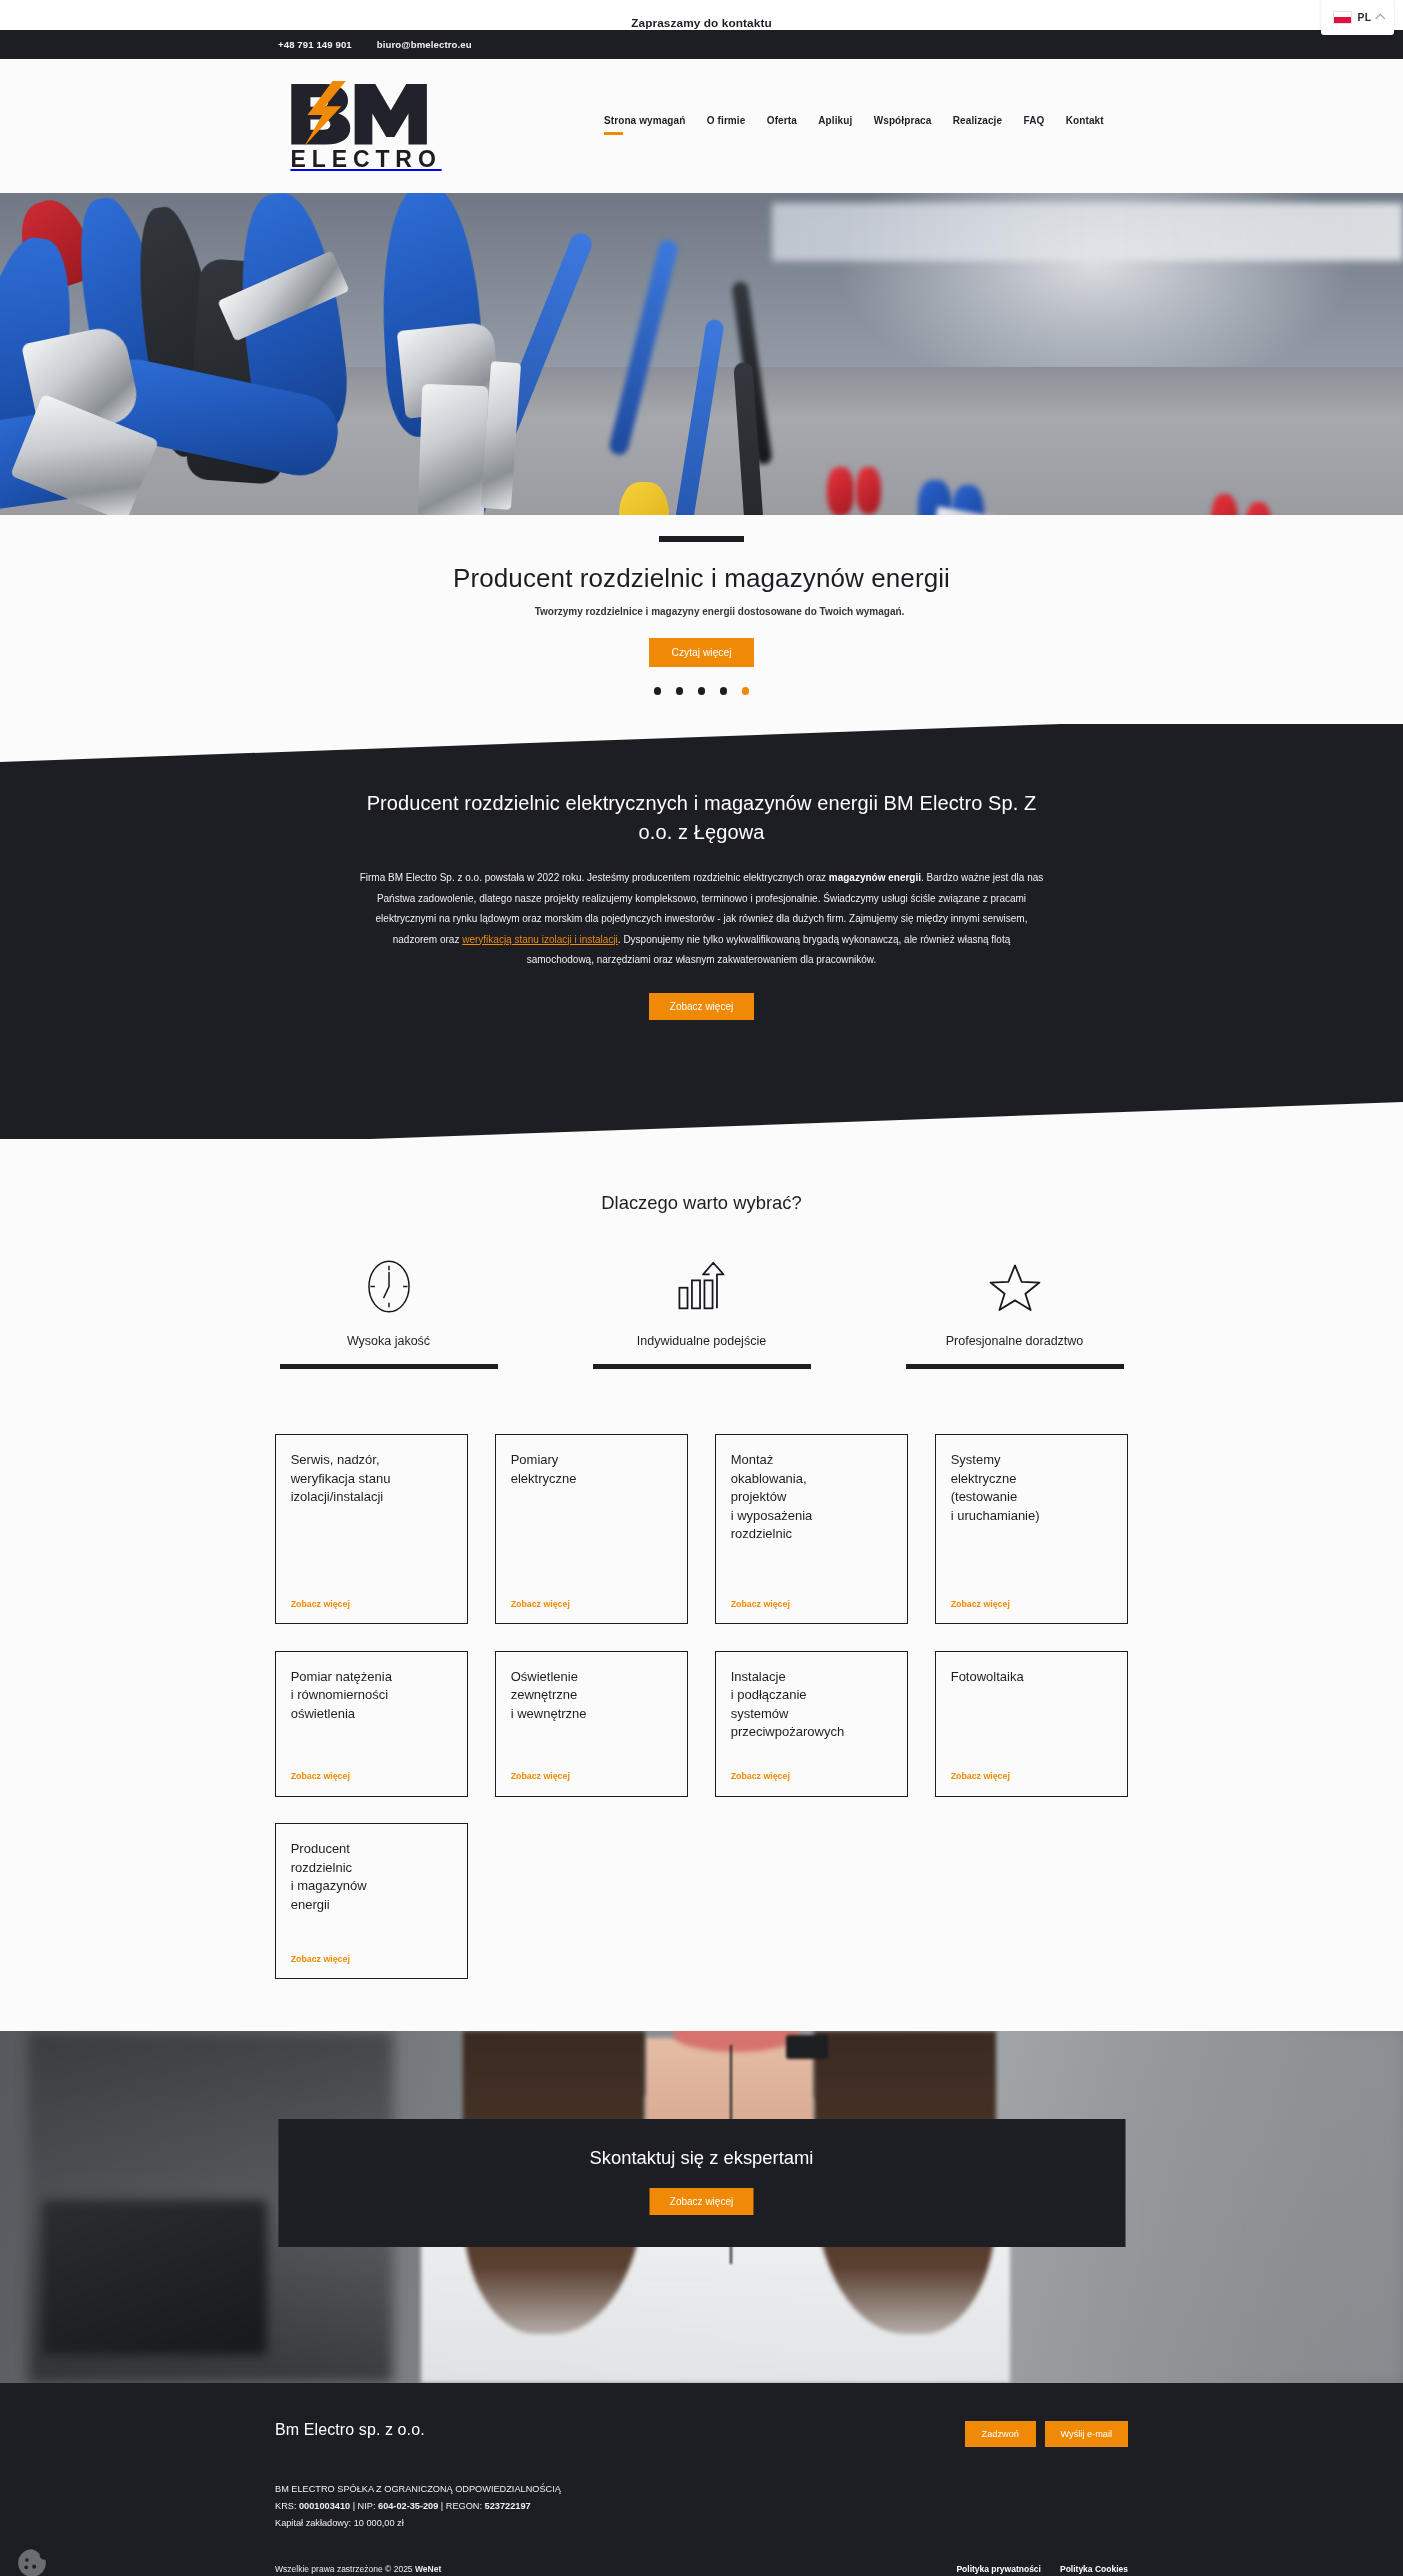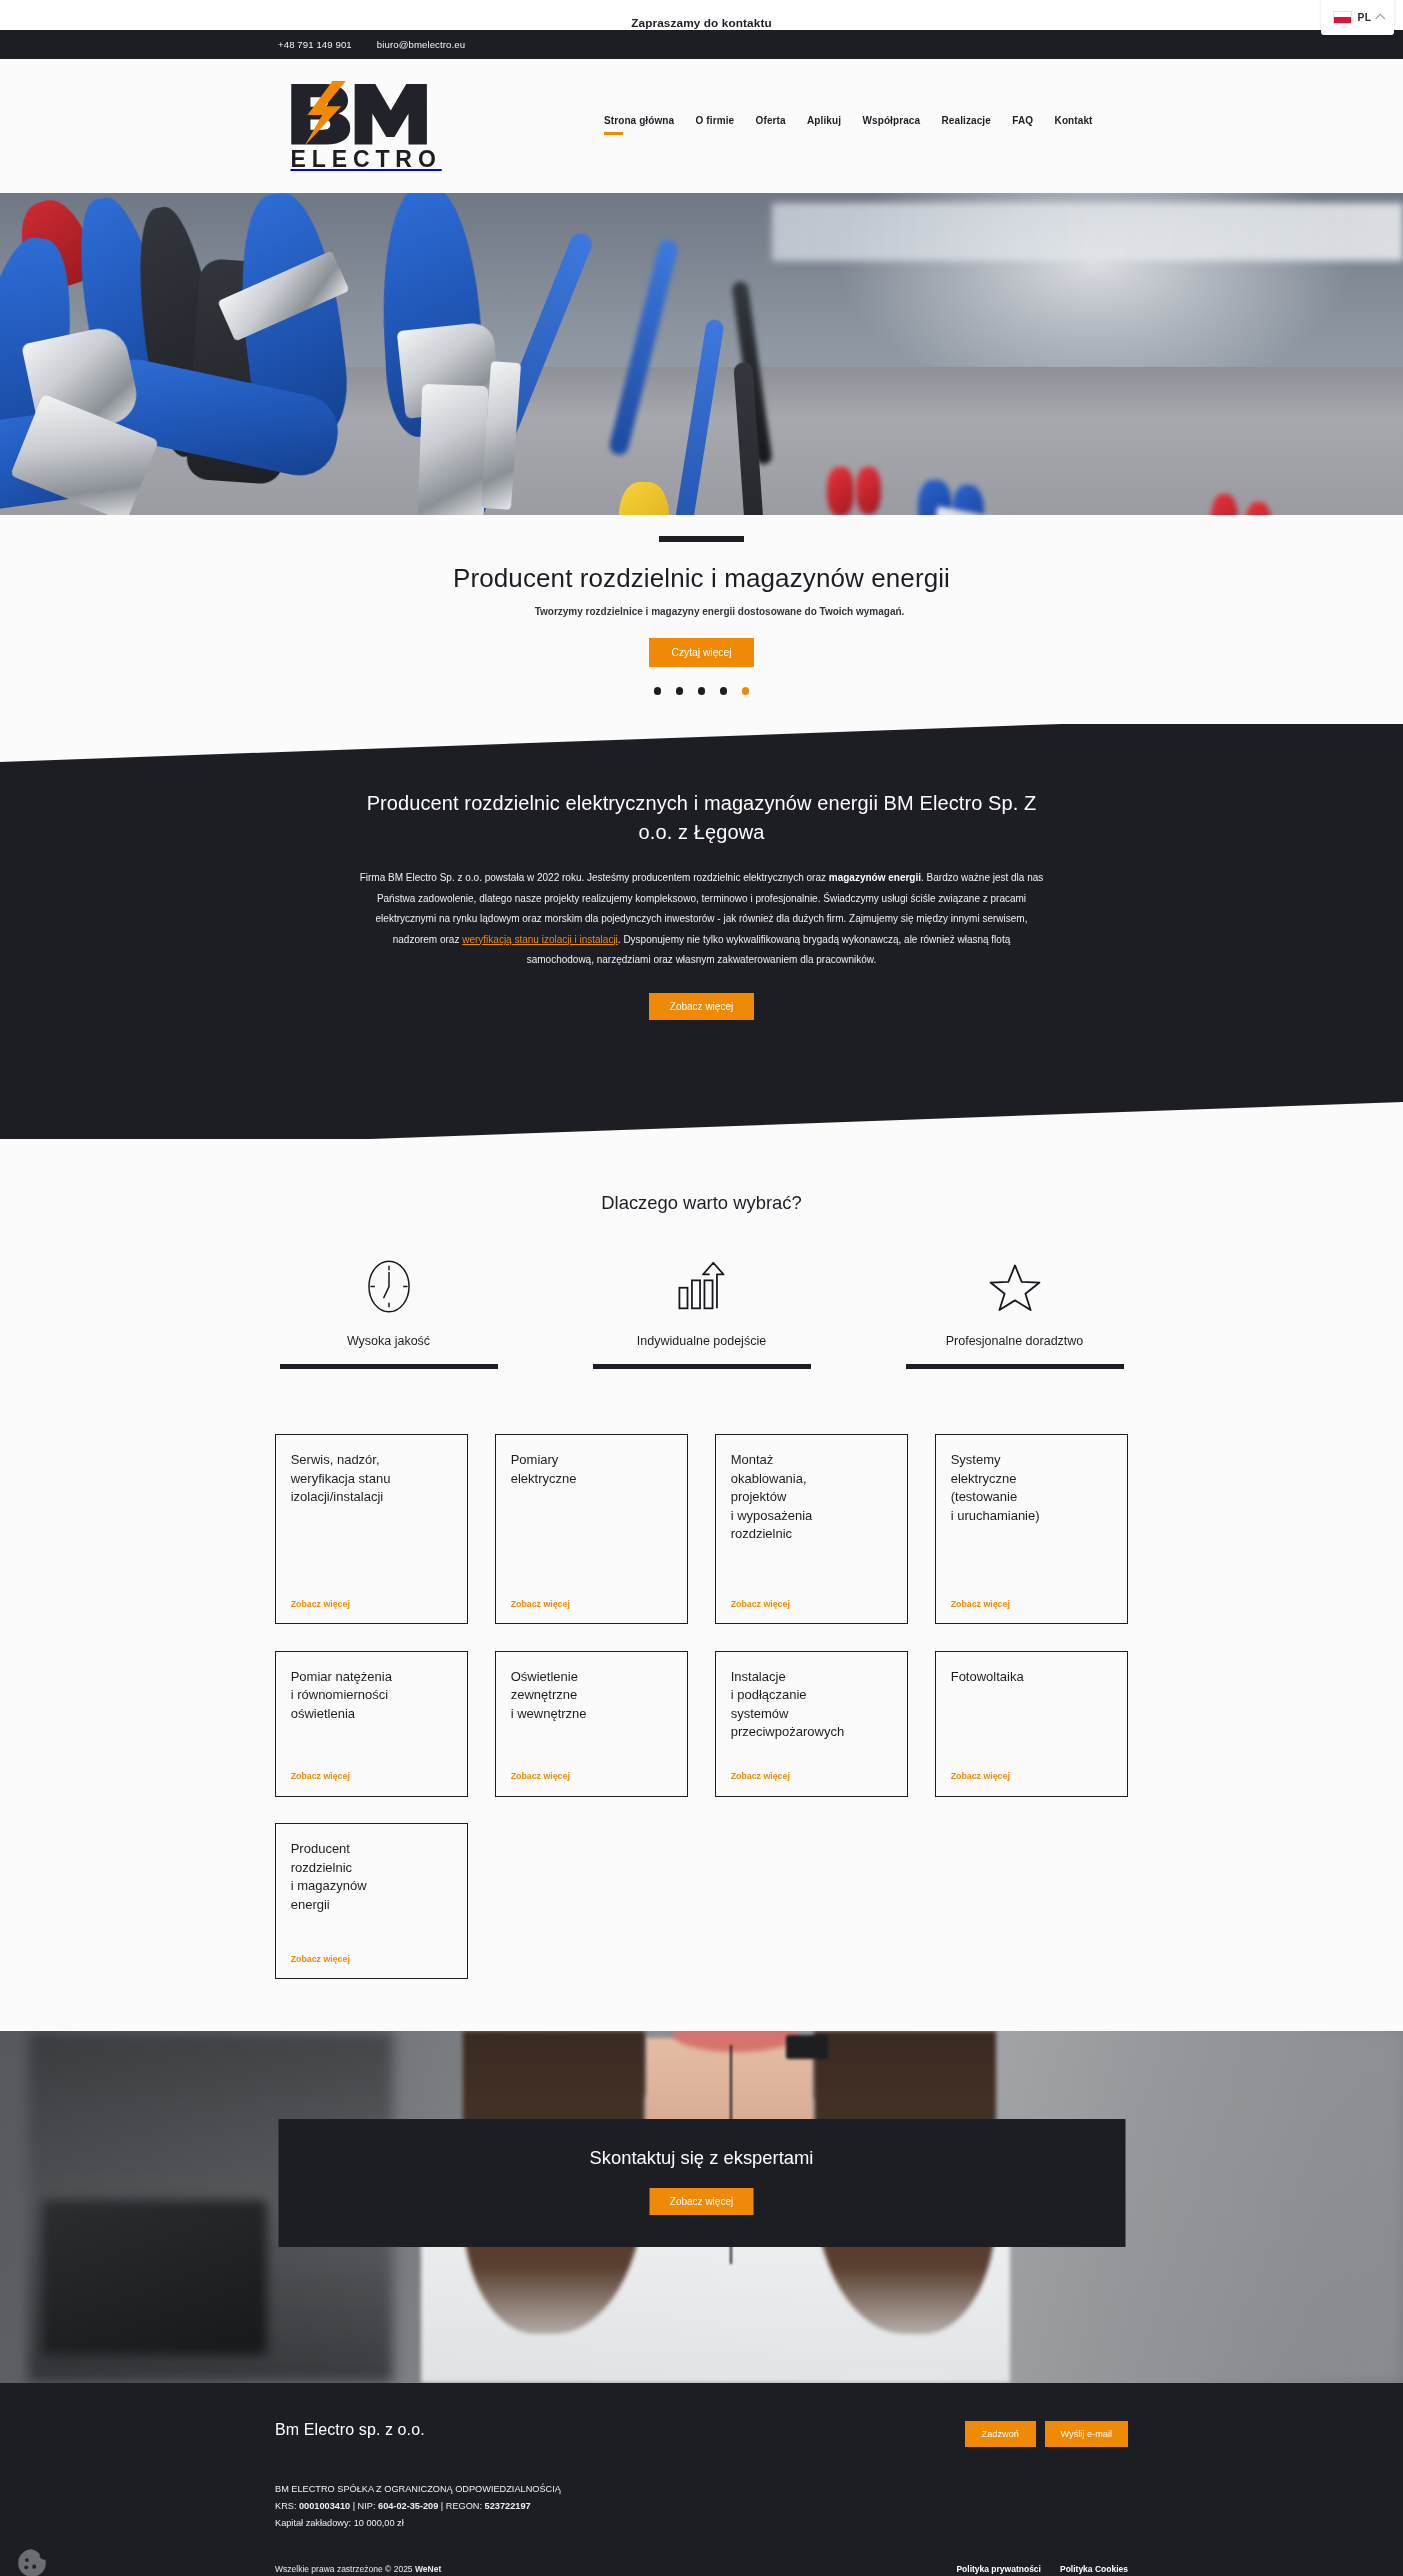--- a/index.html
+++ b/index.html
@@ -61,21 +61,21 @@
     background: #1d1d24;
     display: flex;
     align-items: center;
     gap: 25px;
     padding-left: 278px;
   }
   .contact-bar a {
     color: #f2f2f4;
     font-size: 9.6px;
     text-decoration: none;
-    font-weight: 400;
+    font-weight: 700;
     letter-spacing: 0.1px;
   }
 
   
   .site-header {
     height: 134px;
     background: #fbfbfb;
     display: flex;
     align-items: center;
     position: relative;
@@ -490,21 +490,21 @@
                  M44 22 v13 h16 c5 0 8 -2 8 -6.5 c0 -4.5 -3 -6.5 -8 -6.5 Z
                  M44 52 v14 h18 c6 0 9 -2.5 9 -7 c0 -4.5 -3 -7 -9 -7 Z" fill="#22222a"></path>
         <path d="M104 4 h28 l21 36 l21 -36 h28 v82 h-25 V44 l-19 32 h-11 l-19 -32 v42 h-24 Z" fill="#22222a"></path>
         <path d="M74 0 L40 46 h20 L36 88 L86 34 H64 L92 0 Z" fill="#f08a06"></path>
       </svg>
     </span>
     <span class="logo-electro">ELECTRO</span>
   </a>
 
   <nav class="main-nav">
-    <a class="nav-item active" href="#">Strona główna</a>
+    <a class="nav-item active" href="#">Strona wymagań</a>
     <a class="nav-item" href="#">O firmie</a>
     <a class="nav-item" href="#">Oferta</a>
     <a class="nav-item" href="#">Aplikuj</a>
     <a class="nav-item" href="#">Współpraca</a>
     <a class="nav-item" href="#">Realizacje</a>
     <a class="nav-item" href="#">FAQ</a>
     <a class="nav-item" href="#">Kontakt</a>
   </nav>
 </header>
 

